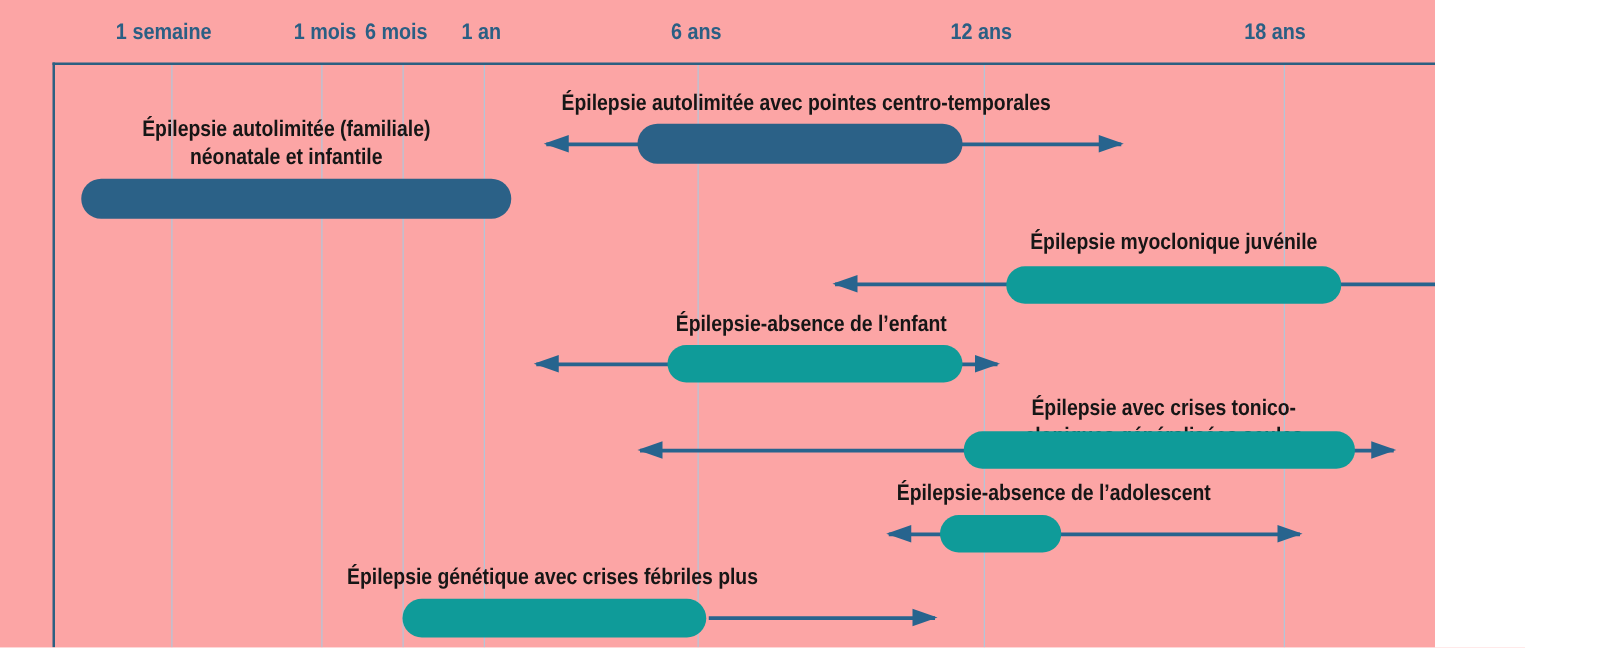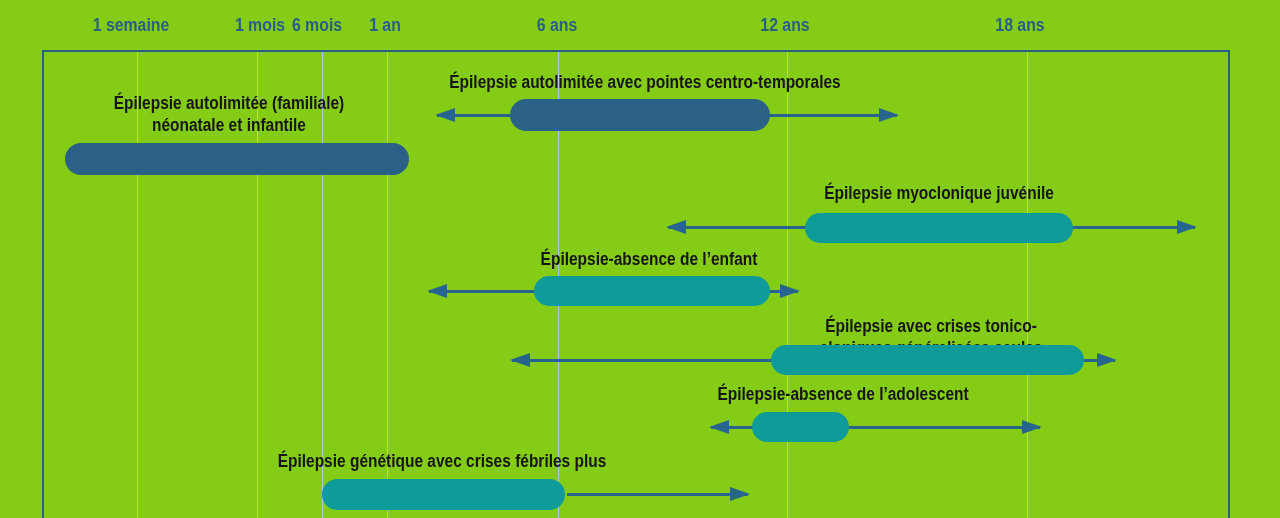--- a/index.html
+++ b/index.html
@@ -1,17 +1,17 @@
 <!DOCTYPE html>
 <html><head>
 <meta charset="utf-8">
 <style>
   html,body{margin:0;padding:0;background:#ffffff;}
   .stage{
-    position:relative;width:1280px;height:518px;background:#84cc16;overflow:hidden;
+    position:relative;width:1148px;height:518px;background:#fca5a5;overflow:hidden;
     font-family:"Liberation Sans",sans-serif;
   }
   
   .tick{
     position:absolute;top:15px;font-size:18px;font-weight:bold;color:#2a5f84;
     white-space:nowrap;transform:translateX(-50%) scaleX(0.88);
   }
   .t1{left:131px}.t2{left:260px}.t3{left:317px}.t4{left:385px}
   .t5{left:557px}.t6{left:785px}.t7{left:1020px}
   

